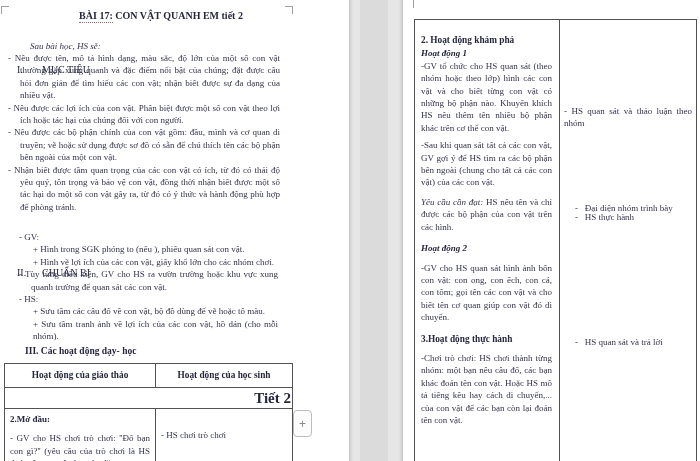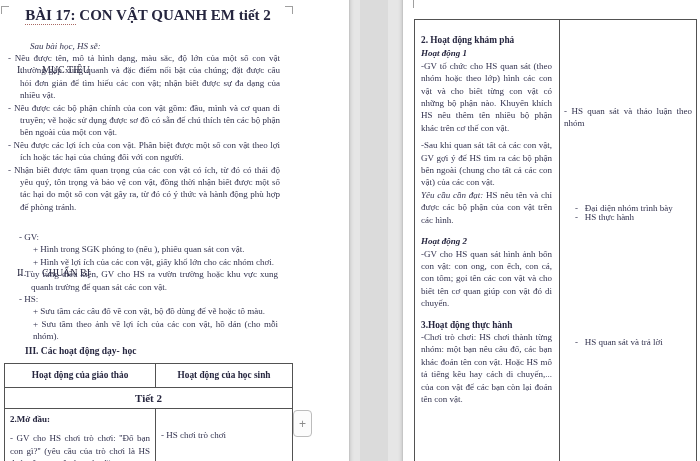--- a/index.html
+++ b/index.html
@@ -19,55 +19,55 @@
   .page-left{left:-60px;top:-12px;width:408px;height:650px;}
   .page-right{left:402px;top:-12px;width:370px;height:650px;}
   .mark{position:absolute;width:7px;height:7px;border:0 solid #9f9f9f;}
   .mark-tl{left:60px;top:17px;border-left-width:1px;border-top-width:1px;}
   .mark-tr{left:344px;top:17px;border-right-width:1px;border-top-width:1px;}
   .mark-v{left:10px;top:10px;width:1px;height:9px;border-left-width:1px;}
 
   
   .lp-inner{position:absolute;left:62px;top:12px;width:290px;height:630px;
     font-size:9px;line-height:12.4px;}
-  .doc-title{position:absolute;top:8px;left:0;width:100%;text-align:center;
-    font-weight:bold;font-size:15px;line-height:13px;color:#26263f;}
+  .doc-title{position:absolute;top:8px;left:13px;width:100%;text-align:center;
+    font-weight:bold;font-size:10px;line-height:13px;color:#26263f;}
   .dotted-u{border-bottom:1px dotted #a96a63;padding-bottom:1px;}
   .sec-head{position:absolute;left:0;font-weight:normal;font-size:10px;color:#26263f;margin-top:37px;}
   .sec-head .num{display:inline-block;margin-left:14px;width:25px;}
   .intro{position:absolute;top:39px;left:27px;font-style:italic;}
   .bullets{position:absolute;top:51px;left:5px;width:272px;text-align:justify;}
   .bullets .b{padding-left:12px;text-indent:-12px;}
   .sec2items{position:absolute;top:230px;left:16px;width:259px;text-align:justify;}
   .di{padding-left:12px;text-indent:-12px;}
   .pi{padding-left:14px;}
   .sec3{position:absolute;top:344px;left:22px;font-weight:bold;font-size:9.5px;color:#26263f;}
   table.lp-table{position:absolute;top:362px;left:1px;width:289px;
     border-collapse:collapse;font-size:9px;line-height:12.4px;table-layout:fixed;}
   .lp-table td{border:1px solid #525252;vertical-align:top;}
   .lp-table td.th{height:21px;text-align:center;vertical-align:middle;
     font-weight:bold;font-size:9.3px;color:#26263f;}
-  .lp-table td.tiet{height:18px;text-align:center;vertical-align:middle;
-    font-weight:bold;font-size:11px;color:#26263f;}
+  .lp-table td.tiet{height:18px;text-align:right;vertical-align:middle;
+    font-weight:bold;font-size:15px;color:#26263f;}
   .lp-table .c1{width:148px;}
   .lp-table .r3 td{height:78px;padding:4px 5px;}
   .mo-dau{font-weight:bold;color:#26263f;}
   .lp-row-body{margin-top:7px;text-align:justify;}
   .lp-right-body{margin-top:16px;}
 
   
   .rp-table{position:absolute;left:11px;top:30px;width:281px;height:610px;
     border:1px solid #525252;display:flex;font-size:9px;line-height:12.4px;}
   .rp-left{width:145px;border-right:1px solid #525252;box-sizing:border-box;
     padding:14px 7px 0 6px;text-align:justify;}
   .rp-right{flex:1;position:relative;}
   .rh{font-weight:bold;font-size:9.3px;color:#26263f;}
   .rhi{font-weight:bold;font-style:italic;margin-top:1px;color:#26263f;}
   .rp-p{margin-top:5px;}
-  .rp-y{}
+  .rp-y{margin-top:7px;}
   .rp-m9{margin-top:9px;}
   .ylead{font-style:italic;}
   .side{position:absolute;left:0;right:0;padding:0 4px;text-align:justify;}
   .side.ind{padding-left:15px;}
 
   
   .add-btn{position:absolute;left:293px;top:410px;width:17px;height:25px;
     border:1px solid #bcbcbc;border-radius:4px;background:#fcfcfc;color:#8b8b8b;
     font:12px "Liberation Sans",sans-serif;
     display:flex;align-items:center;justify-content:center;cursor:pointer;z-index:5;}
@@ -84,35 +84,35 @@
     <div class="lp-inner">
 
       <div class="doc-title"><span class="dotted-u">BÀI 17:</span><span> CON VẬT QUANH EM tiết 2</span></div>
 
       <div class="sec-head" style="top:26px"><span class="num">I.</span><span>MỤC TIÊU</span></div>
 
       <div class="intro">Sau bài học, HS sẽ:</div>
 
       <div class="bullets">
         <div class="b">- Nêu được tên, mô tả hình dạng, màu sắc, độ lớn của một số con vật thường gặp xung quanh và đặc điểm nổi bật của chúng; đặt được câu hỏi đơn giản để tìm hiểu các con vật; nhận biết được sự đa dạng của nhiều vật.</div>
+        <div class="b">- Nêu được các lợi ích của con vật. Phân biệt được một số con vật theo lợi ích hoặc tác hại của chúng đối với con người.</div>
         <div class="b">- Nêu được các bộ phận chính của con vật gồm: đầu, mình và cơ quan di truyền; vẽ hoặc sử dụng được sơ đồ có sẵn để chú thích tên các bộ phận bên ngoài của một con vật.</div>
-        <div class="b">- Nêu được các lợi ích của con vật. Phân biệt được một số con vật theo lợi ích hoặc tác hại của chúng đối với con người.</div>
         <div class="b">- Nhận biết được tầm quan trọng của các con vật có ích, từ đó có thái độ yêu quý, tôn trọng và bảo vệ con vật, đồng thời nhận biết được một số tác hại do một số con vật gây ra, từ đó có ý thức và hành động phù hợp để phòng tránh.</div>
       </div>
 
       <div class="sec-head" style="top:229px"><span class="num">II.</span><span>CHUẨN BỊ</span></div>
 
       <div class="sec2items">
         <div class="di">- GV:</div>
         <div class="pi">+ Hình trong SGK phóng to (nếu ), phiếu quan sát con vật.</div>
         <div class="pi">+ Hình vẽ lợi ích của các con vật, giấy khổ lớn cho các nhóm chơi.</div>
         <div class="di">- Tùy từng điều kiện, GV cho HS ra vườn trường hoặc khu vực xung quanh trường để quan sát các con vật.</div>
         <div class="di">- HS:</div>
         <div class="pi">+ Sưu tầm các câu đố về con vật, bộ đồ dùng để vẽ hoặc tô màu.</div>
-        <div class="pi">+ Sưu tầm theo ảnh về lợi ích của các con vật, hồ dán (cho mỗi nhóm).</div>
+        <div class="pi">+ Sưu tầm tranh ảnh về lợi ích của các con vật, hồ dán (cho mỗi nhóm).</div>
       </div>
 
       <div class="sec3">III. Các hoạt động dạy- học</div>
 
       <table class="lp-table">
         <tbody>
             <tr>
           <td class="th c1">Hoạt động của giáo thảo</td>
           <td class="th">Hoạt động của học sinh</td>
         </tr>

